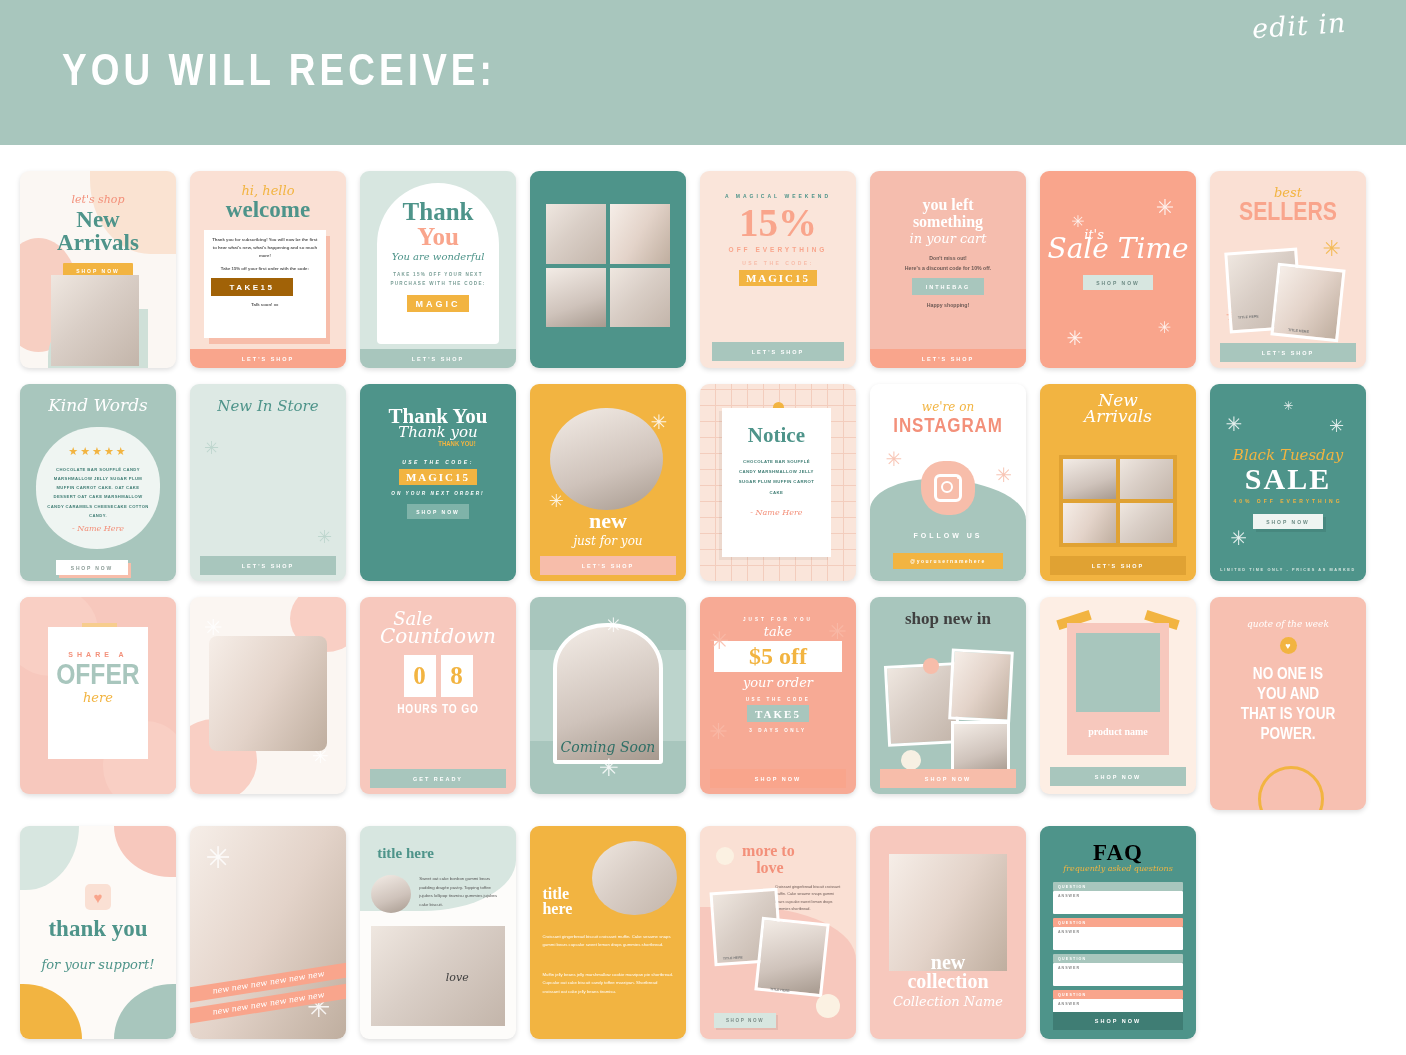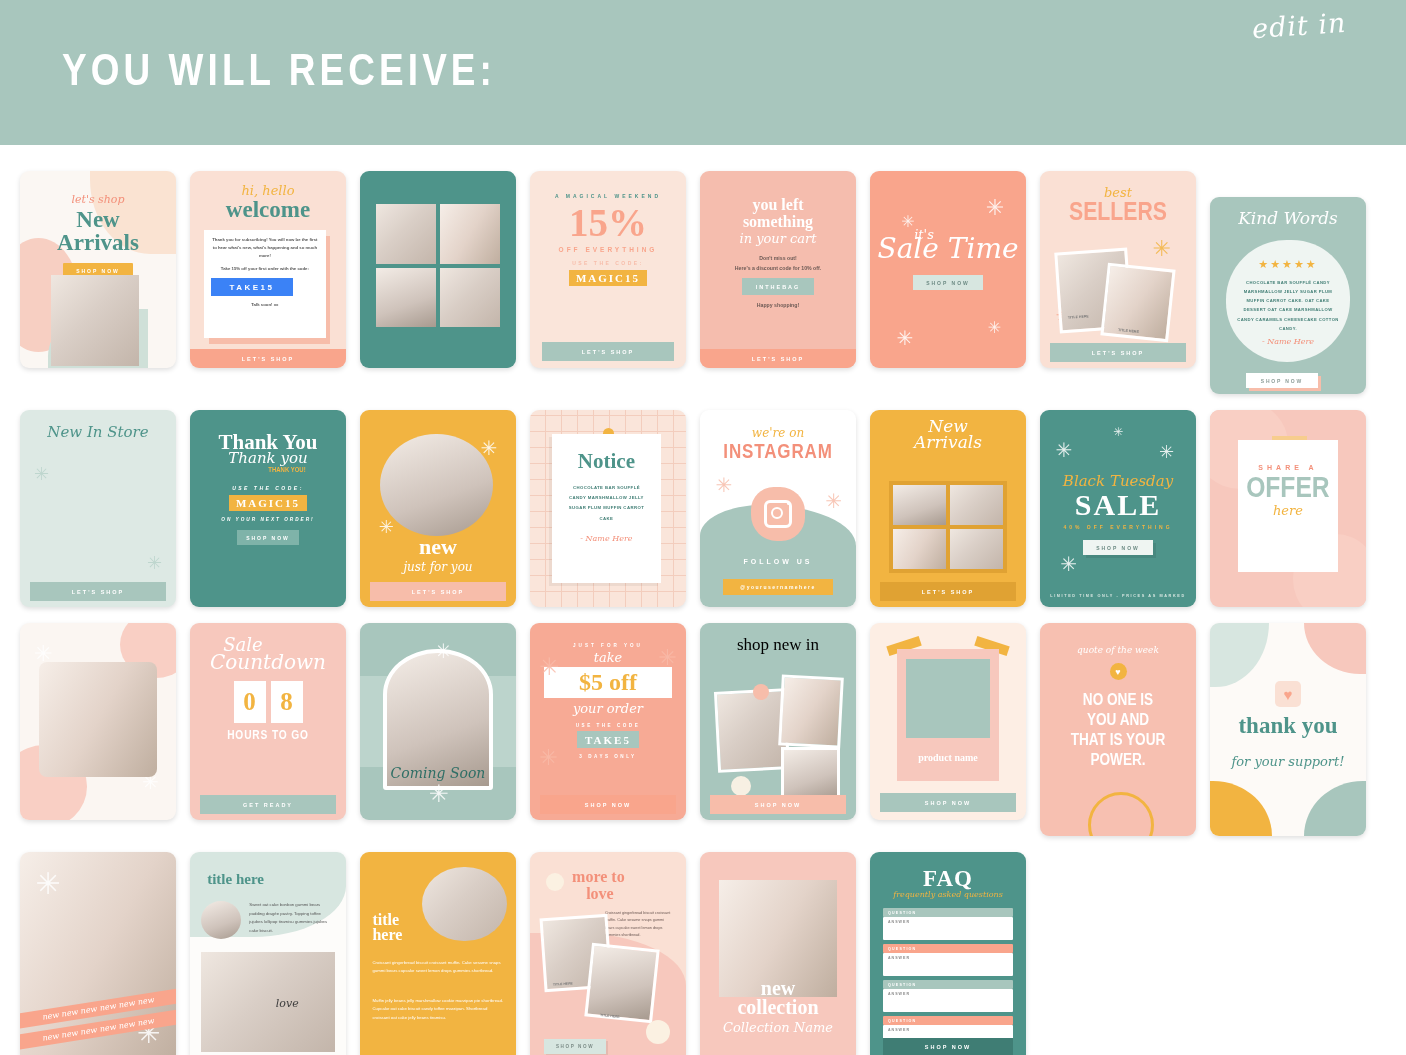--- a/index.html
+++ b/index.html
@@ -72,27 +72,38 @@
 
 
   <div class="card" style="background:#fae0d4;">
     <div class="pad">
       <div class="script center" style="margin-top:12px;color:#f2b441;font-size:13px;">hi, hello</div>
       <div class="serif center" style="font-weight:bold;font-size:23px;color:#4e948a;line-height:1;">welcome</div>
       <div style="position:absolute;left:12%;top:33%;width:78%;height:55%;background:#f7bdaa;"></div>
       <div style="position:absolute;left:9%;top:30%;width:78%;height:55%;background:#fff;padding:6px 7px;box-sizing:border-box;">
         <div class="center" style="font-size:4.3px;line-height:1.8;color:#555;font-weight:bold;">Thank you for subscribing! You will now be the first to hear what's new, what's happening and so much more!</div>
         <div class="center" style="font-size:4.3px;line-height:1.8;color:#555;margin-top:6px;font-weight:bold;">Take 15% off your first order with the code:</div>
-        <div class="pill" style="margin:5px auto 0;background:#3b82f6;color:#fff;font-size:8px;letter-spacing:2.5px;width:76%;height:18px;">TAKE15</div>
+        <div class="pill" style="margin:5px auto 0;background:#a16207;color:#fff;font-size:8px;letter-spacing:2.5px;width:76%;height:18px;">TAKE15</div>
         <div class="center" style="font-size:4.3px;color:#555;margin-top:6px;font-weight:bold;">Talk soon! xx</div>
       </div>
       <div class="btn" style="background:#f9a58c;">LET'S SHOP</div>
     </div>
   </div>
 
+  <div class="card" style="background:#d7e6e0;">
+    <div style="position:absolute;left:11%;top:6%;width:78%;height:82%;background:#fff;border-radius:50% 50% 4px 4px / 38% 38% 4px 4px;"></div>
+    <div class="pad">
+      <div class="serif center" style="margin-top:28px;font-weight:bold;font-size:25px;color:#4e948a;line-height:1;">Thank</div>
+      <div class="serif center" style="font-weight:bold;font-size:25px;color:#f9a58c;line-height:1;">You</div>
+      <div class="script center" style="color:#4e948a;font-size:10px;margin-top:2px;">You are wonderful</div>
+      <div class="center" style="font-size:4.6px;letter-spacing:1.3px;color:#7a9e96;margin-top:8px;width:74%;line-height:2;font-weight:bold;">TAKE 15% OFF YOUR NEXT PURCHASE WITH THE CODE:</div>
+      <div class="pill" style="margin-top:7px;background:#f2b441;color:#fff;font-size:9px;letter-spacing:3px;width:62px;height:17px;">MAGIC</div>
+      <div class="btn" style="background:#a8c6bd;">LET'S SHOP</div>
+    </div>
+  </div>
 
   <div class="card" style="background:#4e948a;">
     <div class="pad">
       <div style="position:absolute;left:10%;top:17%;width:80%;height:62%;display:grid;grid-template-columns:1fr 1fr;grid-template-rows:1fr 1fr;gap:4px;">
         <div class="photo"></div>
         <div class="photo3"></div>
         <div class="photo2"></div>
         <div class="photo"></div>
       </div>
     </div>
@@ -141,21 +152,21 @@
       <span class="star" style="right:16%;top:34%;color:#f2b441;font-size:22px;">✳</span>
       <span class="star" style="left:10%;bottom:22%;color:#f9a58c;font-size:20px;">✳</span>
       <div class="photo" style="position:absolute;left:11%;top:40%;width:43%;height:38%;border:3px solid #fff;transform:rotate(-4deg);"></div>
       <div style="position:absolute;left:18%;top:73%;font-size:3.6px;font-weight:bold;color:#777;transform:rotate(-4deg);">TITLE HERE</div>
       <div class="photo3" style="position:absolute;left:41%;top:48%;width:40%;height:34%;border:3px solid #fff;transform:rotate(6deg);"></div>
       <div style="position:absolute;left:50%;top:80%;font-size:3.6px;font-weight:bold;color:#777;transform:rotate(6deg);">TITLE HERE</div>
       <div class="btn" style="background:#a8c6bd;left:10px;right:10px;bottom:6px;">LET'S SHOP</div>
     </div>
   </div>
 
-  <div class="card" style="background:#a8c6bd;margin-top:26px;">
+  <div class="card" style="background:#a8c6bd;">
     <div class="pad">
       <div class="script center" style="margin-top:11px;color:#fff;font-size:17px;">Kind Words</div>
       <div style="position:absolute;left:10%;top:22%;width:80%;height:62%;background:#eff5f2;border-radius:50% 48% 52% 50%;"></div>
       <div class="center" style="position:absolute;top:31%;color:#f2b441;font-size:11px;letter-spacing:2px;">★★★★★</div>
       <div class="center" style="position:absolute;top:41%;width:66%;left:17%;font-size:4.2px;line-height:2.2;letter-spacing:.4px;color:#3f7d74;font-weight:bold;">CHOCOLATE BAR SOUFFLÉ CANDY MARSHMALLOW JELLY SUGAR PLUM MUFFIN CARROT CAKE. OAT CAKE DESSERT OAT CAKE MARSHMALLOW CANDY CARAMELS CHEESECAKE COTTON CANDY.</div>
       <div class="script center" style="position:absolute;top:71%;color:#f3907a;font-size:8px;">- Name Here</div>
       <div class="pill" style="position:absolute;bottom:6px;left:23%;background:#fff;color:#8c9c97;font-size:5px;letter-spacing:1.8px;width:72px;height:15px;box-shadow:3px 3px 0 #f7bdaa;">SHOP NOW</div>
     </div>
   </div>
 
@@ -305,21 +316,21 @@
       <div class="script center" style="color:#fff;font-size:13px;margin-top:3px;">your order</div>
       <div class="center" style="font-size:4.6px;letter-spacing:2.5px;color:#fff;margin-top:7px;font-weight:bold;">USE THE CODE</div>
       <div class="serif pill" style="margin-top:3px;background:#a8c6bd;color:#fff;font-size:11px;letter-spacing:2px;width:62px;height:17px;">TAKE5</div>
       <div class="center" style="font-size:4.6px;letter-spacing:2.5px;color:#fff;margin-top:6px;font-weight:bold;">3 DAYS ONLY</div>
       <div class="btn" style="background:#f9a58c;left:10px;right:10px;bottom:6px;">SHOP NOW</div>
     </div>
   </div>
 
   <div class="card" style="background:#a8c6bd;">
     <div class="pad">
-      <div class="serif center" style="margin-top:12px;font-weight:normal;font-size:17px;color:#000000;">shop new in</div>
+      <div class="serif center" style="margin-top:12px;font-weight:bold;font-size:17px;color:#404040;">shop new in</div>
       <div class="photo" style="position:absolute;left:10%;top:34%;width:42%;height:38%;border:3px solid #fff;transform:rotate(-3deg);"></div>
       <div class="photo3" style="position:absolute;right:9%;top:27%;width:36%;height:33%;border:3px solid #fff;transform:rotate(3deg);"></div>
       <div class="photo2" style="position:absolute;right:10%;top:63%;width:34%;height:25%;border:3px solid #fff;"></div>
       <div style="position:absolute;left:34%;top:31%;width:16px;height:16px;background:#f7bdaa;border-radius:50%;"></div>
       <div style="position:absolute;left:20%;bottom:12%;width:20px;height:20px;background:#f7f0e3;border-radius:50%;"></div>
       <div class="btn" style="background:#f7bdaa;left:10px;right:10px;bottom:6px;">SHOP NOW</div>
     </div>
   </div>
 
   <div class="card" style="background:#fdeee4;">
@@ -408,21 +419,21 @@
     <div class="pad">
       <div class="photo3" style="position:absolute;left:12%;top:13%;width:76%;height:55%;"></div>
       <div class="serif center" style="position:absolute;top:59%;font-weight:bold;font-size:20px;color:#fff;line-height:1;">new</div>
       <div class="serif center" style="position:absolute;top:68%;font-weight:bold;font-size:20px;color:#fff;line-height:1;">collection</div>
       <div class="script center" style="position:absolute;top:79%;color:#fff;font-size:13px;">Collection Name</div>
     </div>
   </div>
 
   <div class="card tall" style="background:#4e948a;">
     <div class="pad" style="padding:0 13px;box-sizing:border-box;">
-      <div class="serif center" style="margin-top:14px;font-weight:bold;font-size:23px;color:#ffffff;letter-spacing:1px;">FAQ</div>
+      <div class="serif center" style="margin-top:14px;font-weight:bold;font-size:23px;color:#000000;letter-spacing:1px;">FAQ</div>
       <div class="script center" style="color:#f2b441;font-size:8px;margin-top:-2px;">frequently asked questions</div>
       <div style="width:100%;margin-top:9px;">
         <div class="faq-q" style="background:#a8c6bd;">QUESTION</div>
         <div class="faq-a">ANSWER</div>
         <div class="faq-q" style="background:#f9a58c;">QUESTION</div>
         <div class="faq-a">ANSWER</div>
         <div class="faq-q" style="background:#a8c6bd;">QUESTION</div>
         <div class="faq-a">ANSWER</div>
         <div class="faq-q" style="background:#f9a58c;">QUESTION</div>
         <div class="faq-a">ANSWER</div>

